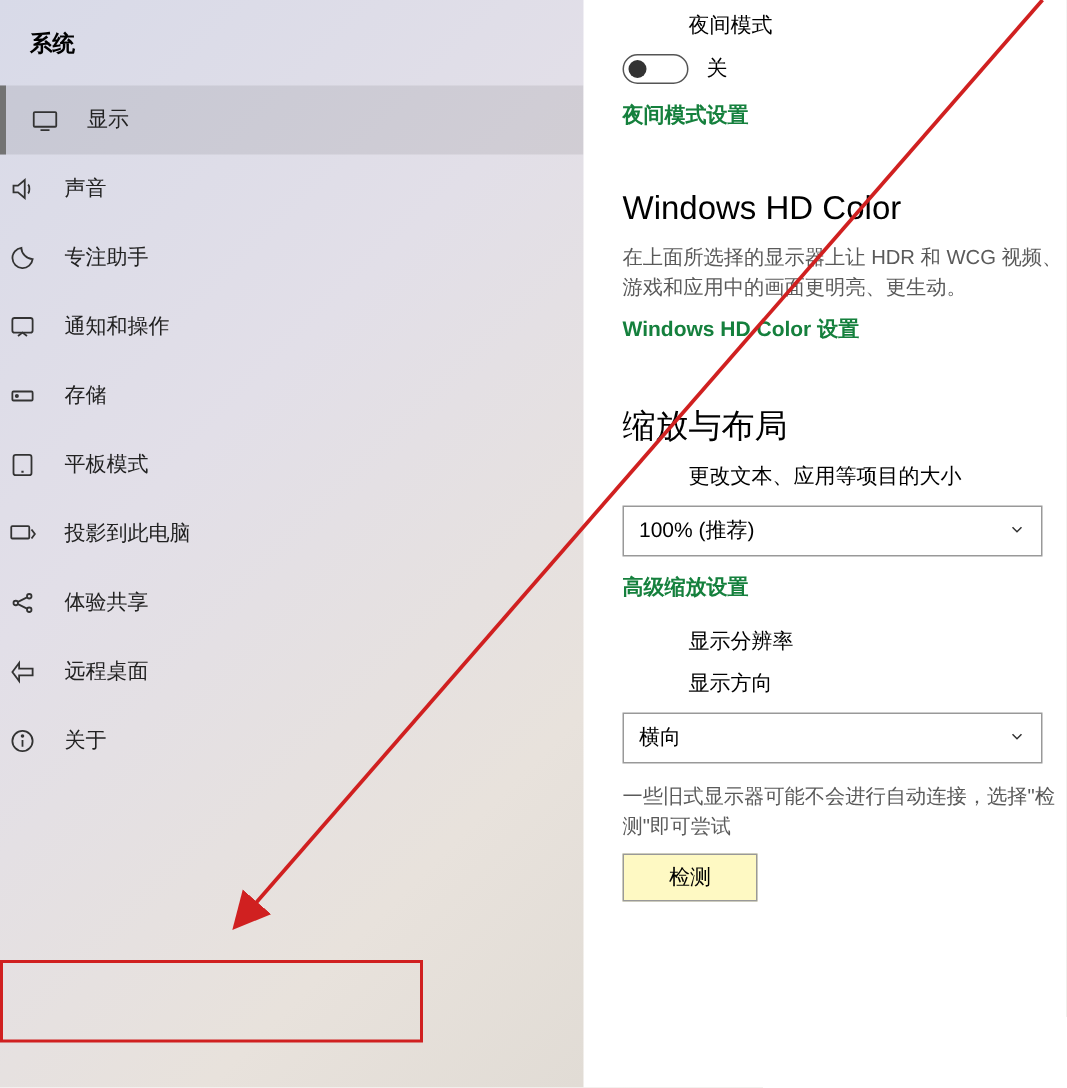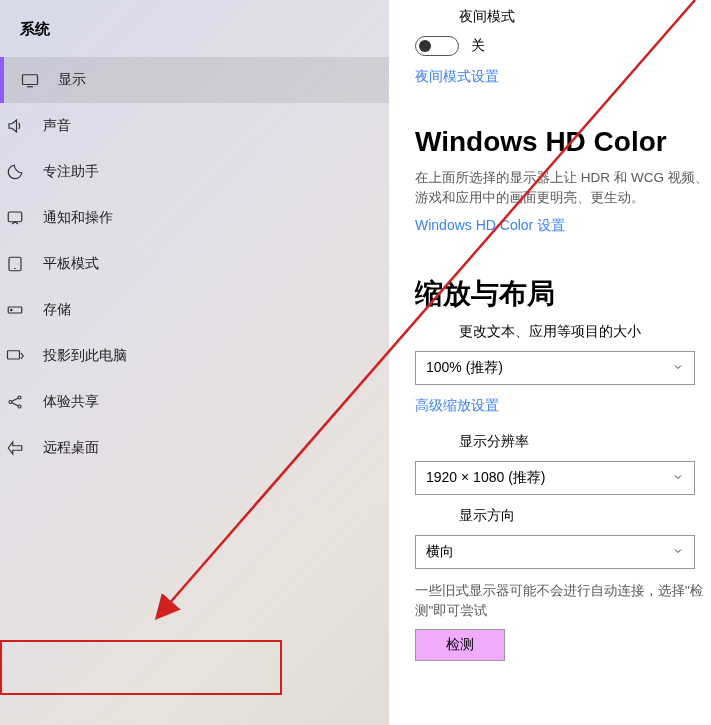--- a/index.html
+++ b/index.html
@@ -27,21 +27,21 @@
   .sidebar-item {
     display: flex;
     align-items: center;
     height: 46px;
     padding-left: 5px;
     cursor: pointer;
     color: #222;
   }
   .sidebar-item.selected {
     background: rgba(0,0,0,0.08);
-    border-left: 4px solid #8b5cf6;
+    border-left: 4px solid #737373;
     padding-left: 16px;
   }
   .sidebar-item .icon {
     width: 20px;
     height: 20px;
     margin-right: 18px;
     display: flex;
     align-items: center;
     justify-content: center;
     flex-shrink: 0;
@@ -56,22 +56,22 @@
   .section-label { font-size: 14px; color: #000; margin-bottom: 10px; margin-top: 0; margin-left: 44px; }
   .toggle-row { display: flex; align-items: center; margin-bottom: 12px; }
   .toggle {
     width: 44px; height: 20px; border: 1.5px solid #555; border-radius: 10px;
     position: relative; margin-right: 12px; background: #fff;
   }
   .toggle::after {
     content: ""; position: absolute; left: 3px; top: 2.5px;
     width: 12px; height: 12px; background: #333; border-radius: 50%;
   }
-  .link { color: #3b82f6; font-size: 14px; cursor: pointer; margin-bottom: 26px; display: inline-block; }
-  .h2 { font-size: 28px; font-weight: 700; margin-bottom: 10px; margin-top: 14px; }
+  .link { color: #15803d; font-size: 14px; cursor: pointer; margin-bottom: 26px; display: inline-block; font-weight: bold; }
+  .h2 { font-size: 22px; font-weight: 400; margin-bottom: 10px; margin-top: 14px; }
   .desc { font-size: 13.5px; color: #5a5a5a; line-height: 1.5; margin-bottom: 8px; max-width: 370px; }
   .select {
     width: 280px; height: 34px; border: 1px solid #999; background: #fff;
     display: flex; align-items: center; justify-content: space-between;
     padding: 0 10px; font-size: 14px; margin-bottom: 12px; cursor: pointer;
   }
   .select .chev svg { width: 12px; height: 12px; stroke: #333; fill: none; stroke-width: 2; }
   .about-highlight {
     position: absolute;
     left: 0; top: 640px;
@@ -124,34 +124,34 @@
           <svg viewBox="0 0 24 24">
             <rect x="3" y="4" width="18" height="13" rx="2"></rect>
             <path d="M8 20l4-3 4 3"></path>
           </svg>
         </span>
       <span>通知和操作</span>
     </div>
     <div class="sidebar-item">
       <span class="icon">
           <svg viewBox="0 0 24 24">
+            <rect x="3" y="8" width="18" height="8" rx="1"></rect>
+            <circle cx="7" cy="12" r="1" fill="#333"></circle>
+          </svg>
+        </span>
+      <span>存储</span>
+    </div>
+    <div class="sidebar-item">
+      <span class="icon">
+          <svg viewBox="0 0 24 24">
             <rect x="4" y="3" width="16" height="18" rx="2"></rect>
             <line x1="11" y1="18" x2="13" y2="18"></line>
           </svg>
         </span>
       <span>平板模式</span>
-    </div>
-    <div class="sidebar-item">
-      <span class="icon">
-          <svg viewBox="0 0 24 24">
-            <rect x="3" y="8" width="18" height="8" rx="1"></rect>
-            <circle cx="7" cy="12" r="1" fill="#333"></circle>
-          </svg>
-        </span>
-      <span>存储</span>
     </div>
     <div class="sidebar-item">
       <span class="icon">
           <svg viewBox="0 0 24 24">
             <rect x="2" y="5" width="16" height="11" rx="1"></rect>
             <path d="M20 8l3 4-3 4"></path>
           </svg>
         </span>
       <span>投影到此电脑</span>
     </div>
@@ -167,20 +167,30 @@
         </span>
       <span>体验共享</span>
     </div>
     <div class="sidebar-item">
       <span class="icon">
           <svg viewBox="0 0 24 24">
             <path d="M3 12l6-8v5h12v6H9v5z"></path>
           </svg>
         </span>
       <span>远程桌面</span>
+    </div>
+    <div class="sidebar-item">
+      <span class="icon">
+          <svg viewBox="0 0 24 24">
+            <circle cx="12" cy="12" r="9"></circle>
+            <line x1="12" y1="11" x2="12" y2="17"></line>
+            <circle cx="12" cy="7.5" r="0.8" fill="#333"></circle>
+          </svg>
+        </span>
+      <span>关于</span>
     </div>
   </div>
 
   <div class="content">
     <div class="section-label">夜间模式</div>
     <div class="toggle-row">
       <div class="toggle"></div>
       <span>关</span>
     </div>
     <div class="link">夜间模式设置</div>
@@ -193,37 +203,31 @@
     <div class="section-label" style="margin-top:10px">更改文本、应用等项目的大小</div>
     <div class="select">
       <span>100% (推荐)</span>
       <span class="chev"><svg viewBox="0 0 24 24">
             <path d="M6 9l6 6 6-6"></path>
           </svg></span>
     </div>
     <div class="link" style="margin-bottom:18px">高级缩放设置</div>
 
     <div class="section-label">显示分辨率</div>
-    <div class="select">
-      <span>1920 × 1080 (推荐)</span>
-      <span class="chev"><svg viewBox="0 0 24 24">
-            <path d="M6 9l6 6 6-6"></path>
-          </svg></span>
-    </div>
 
     <div class="section-label" style="margin-top:6px">显示方向</div>
     <div class="select">
       <span>横向</span>
       <span class="chev"><svg viewBox="0 0 24 24">
             <path d="M6 9l6 6 6-6"></path>
           </svg></span>
     </div>
 
     <div class="desc" style="margin-top:10px">一些旧式显示器可能不会进行自动连接，选择"检测"即可尝试</div>
-    <div style="border:1px solid #999;width:90px;height:32px;display:flex;align-items:center;justify-content:center;margin-top:6px;background:#f0abfc">
+    <div style="border:1px solid #999;width:90px;height:32px;display:flex;align-items:center;justify-content:center;margin-top:6px;background:#fef9c3">
       <span>检测</span>
     </div>
   </div>
 </div>
 
 <div class="about-highlight"></div>
 <svg class="arrow-svg">
   <defs>
     <marker id="ah" markerWidth="12" markerHeight="12" refX="2" refY="5" orient="auto">
       <path d="M0,0 L10,5 L0,10 z" fill="#d02020"></path>

